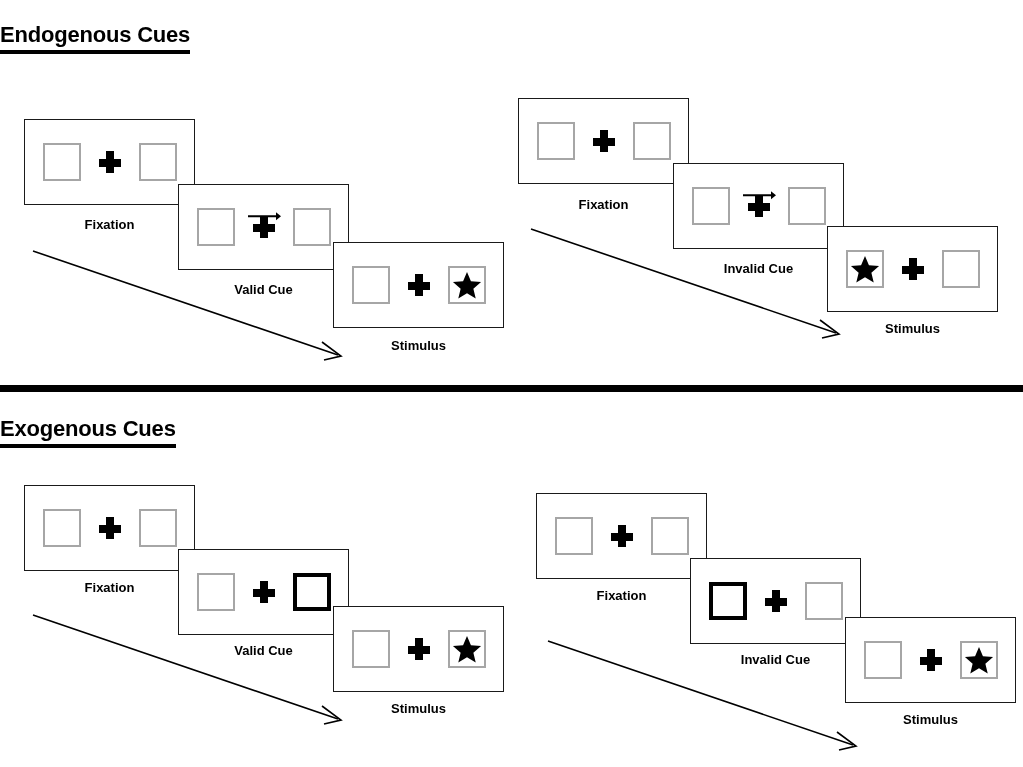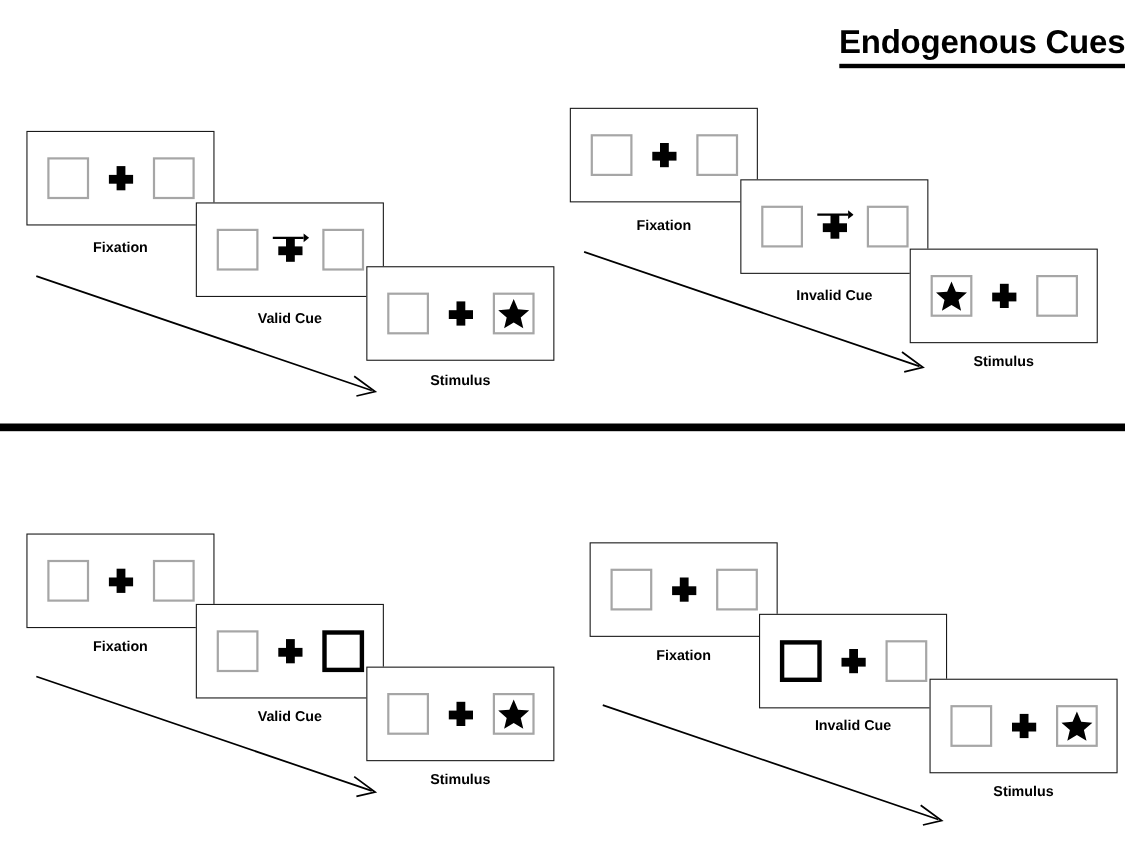--- a/index.html
+++ b/index.html
@@ -18,23 +18,23 @@
     height: 767px;
     background: #ffffff;
     overflow: hidden;
   }
 
   
   .section-title {
     position: absolute;
     width: 100%;
     left: 0;
-    text-align: right;
+    text-align: left;
     font-weight: bold;
-    font-size: 30px;
+    font-size: 22px;
     letter-spacing: -0.2px;
     line-height: 1;
   }
   .section-title span {
     border-bottom: 4px solid #000000;
     padding-bottom: 3px;
   }
 
   
   .divider {
@@ -225,20 +225,23 @@
   </div>
   <div class="caption" style="left:827px; top:322px; width:171px; text-align:center;">Stimulus</div>
 
   <svg class="flow-arrow" style="left:528px; top:226px; width:325px; height:118px;" viewBox="0 0 325 118">
     <line x1="3" y1="3" x2="308" y2="107" stroke="#000" stroke-width="1.6"></line>
     <polyline points="292,94 311,108 294,112" fill="none" stroke="#000" stroke-width="1.6"></polyline>
   </svg>
 
   <div class="divider" style="top:385px;"></div>
 
+  <div class="section-title" style="top:418px;">
+    <span>Exogenous Cues</span>
+  </div>
 
   <div class="panel" style="left:24px; top:485px; width:171px; height:86px;">
     <div class="panel-inner">
       <div class="box"></div>
       <div class="fixation-cross"></div>
       <div class="box"></div>
     </div>
   </div>
   <div class="caption" style="left:24px; top:581px; width:171px; text-align:center;">Fixation</div>
 

